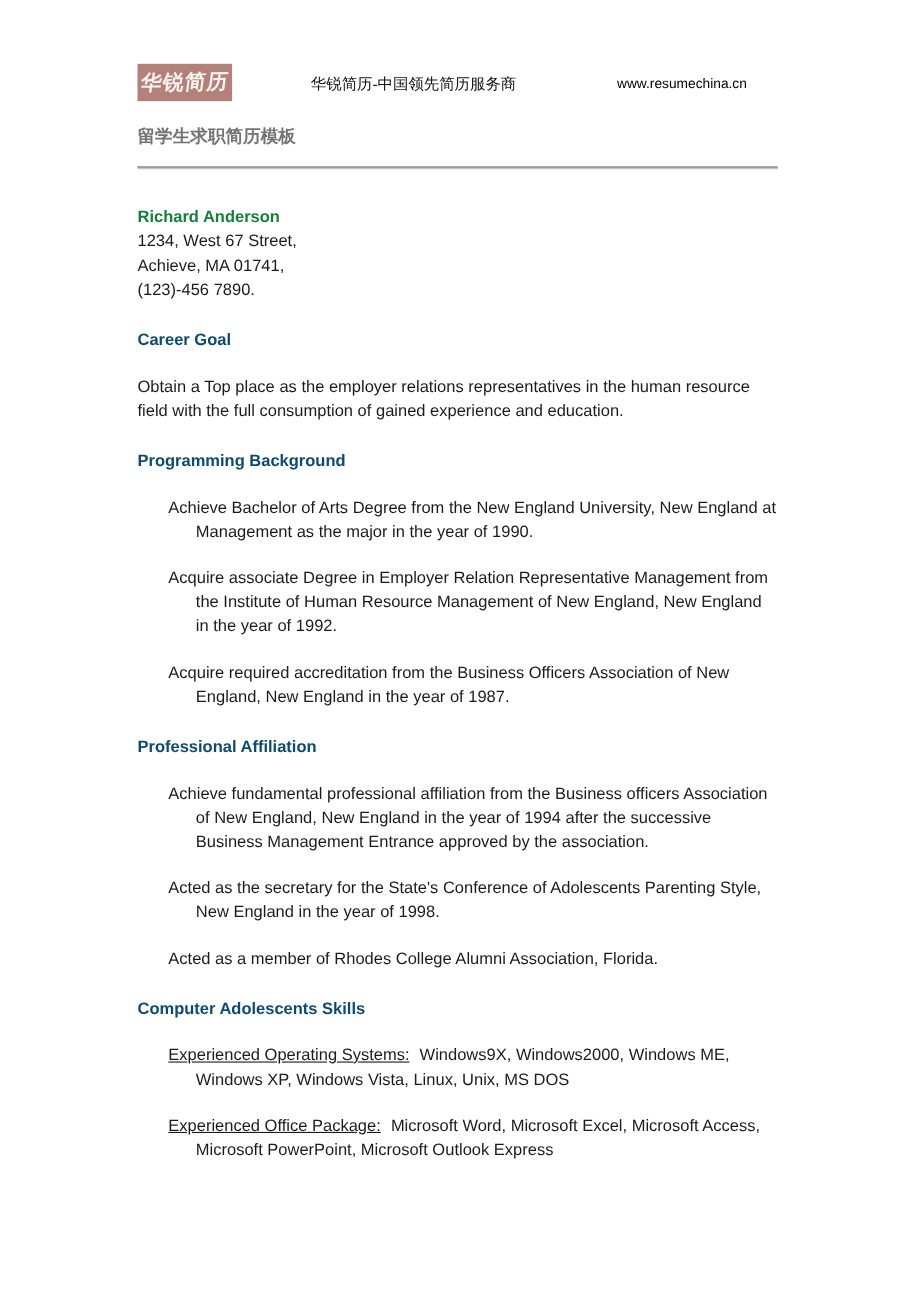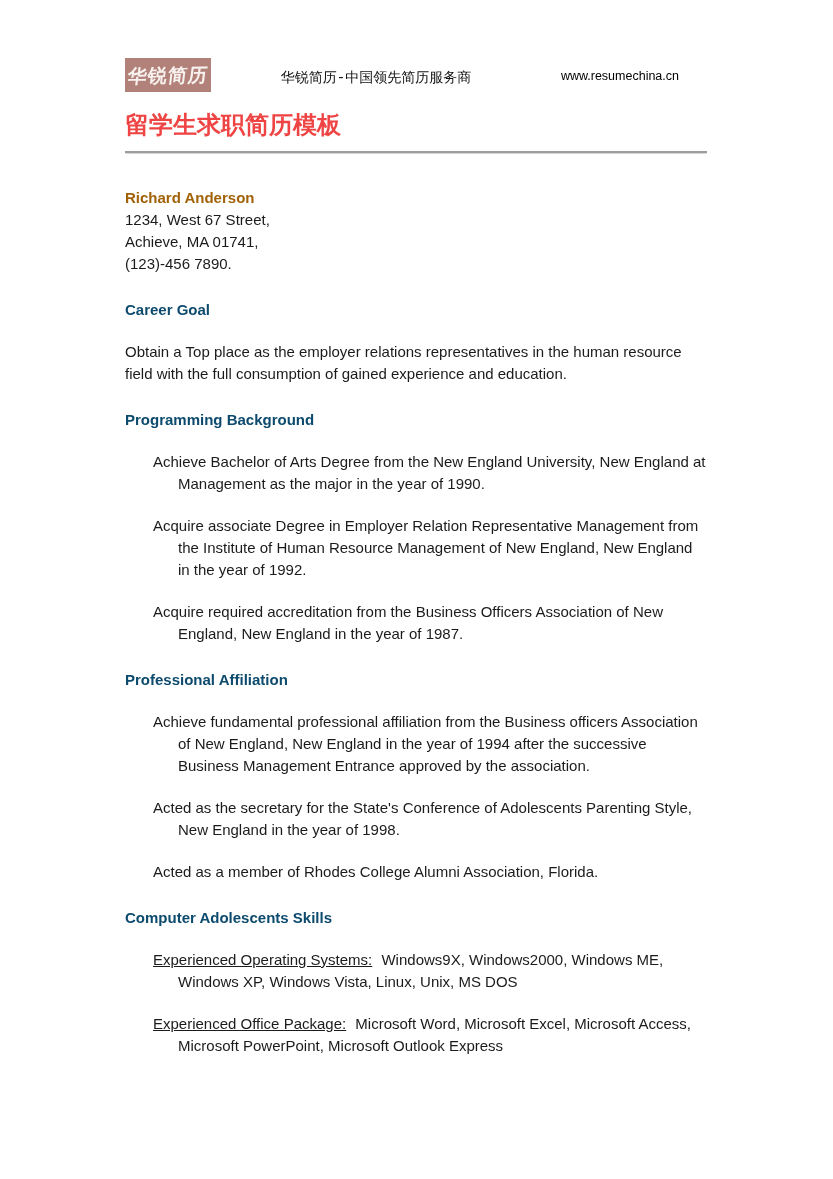--- a/index.html
+++ b/index.html
@@ -37,52 +37,52 @@
     font-family: "DejaVu Serif", "Liberation Serif", serif;
     font-size: 19px;
     font-weight: bold;
     letter-spacing: 1px;
     transform-origin: left bottom;
   }
   .logo span { display: inline-block; transform: skewX(-8deg) rotate(-1deg); }
   .tagline {
     flex: 1;
     text-align: center;
-    font-family: Liberation Mono, monospace;
+    font-family: Liberation Serif, serif;
     font-size: 14px;
     color: #111111;
     margin-bottom: 3px;
   }
   .website {
     font-size: 12.5px;
     color: #000000;
     margin-bottom: 5px;
     margin-right: 28px;
     text-decoration: none;
     margin-left: 20px;
   }
   
   .doc-title {
     margin: 21px 0 0 0;
-    font-size: 24px;
+    font-size: 16px;
     line-height: 24px;
     font-weight: bold;
-    color: #ef4444;
+    color: #737373;
   }
   .rule {
     margin: 14px 0 0 0;
     border: none;
     height: 2px;
     background: #9e9e9e;
     box-shadow: 0 1px 0 #d6d6d6;
   }
   
   .contact { margin-top: 34px; }
   .contact p { margin: 0; }
-  .name { font-weight: bold; color: #a16207; }
+  .name { font-weight: bold; color: #15803d; }
   .heading {
     margin: 24px 0 0 0;
     font-weight: bold;
     color: #0c4a6e;
   }
   .para { margin: 20px 0 0 0; }
   .item {
     margin: 20px 0 0 53px;
     text-indent: -25px;
   }

